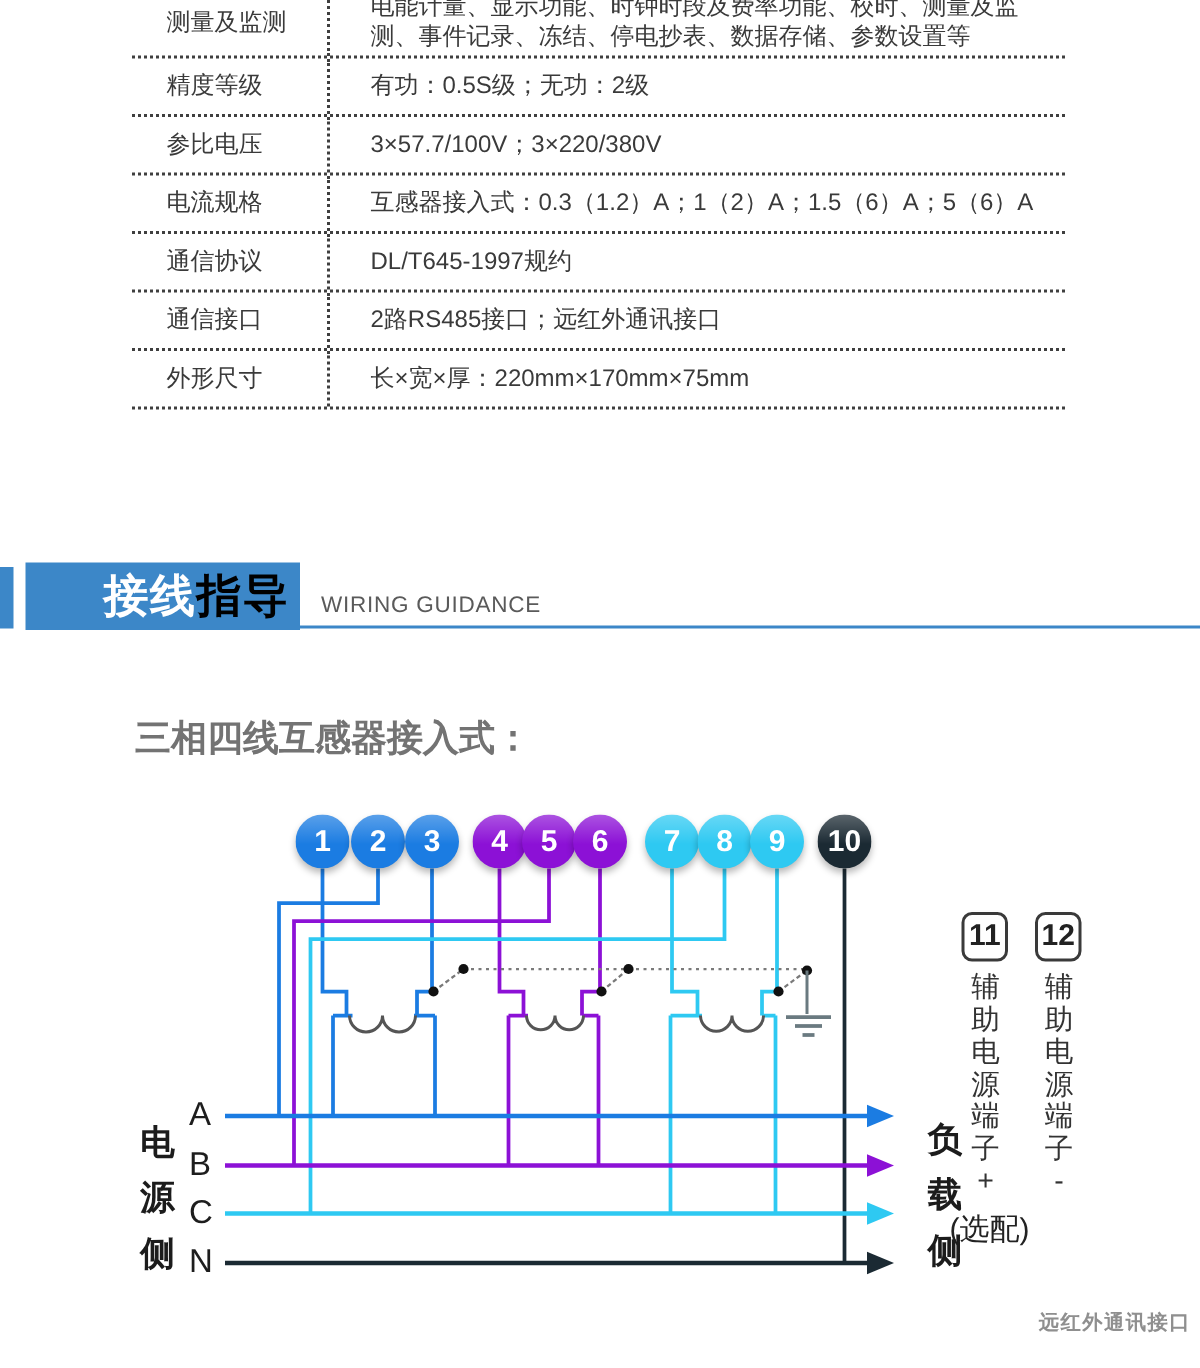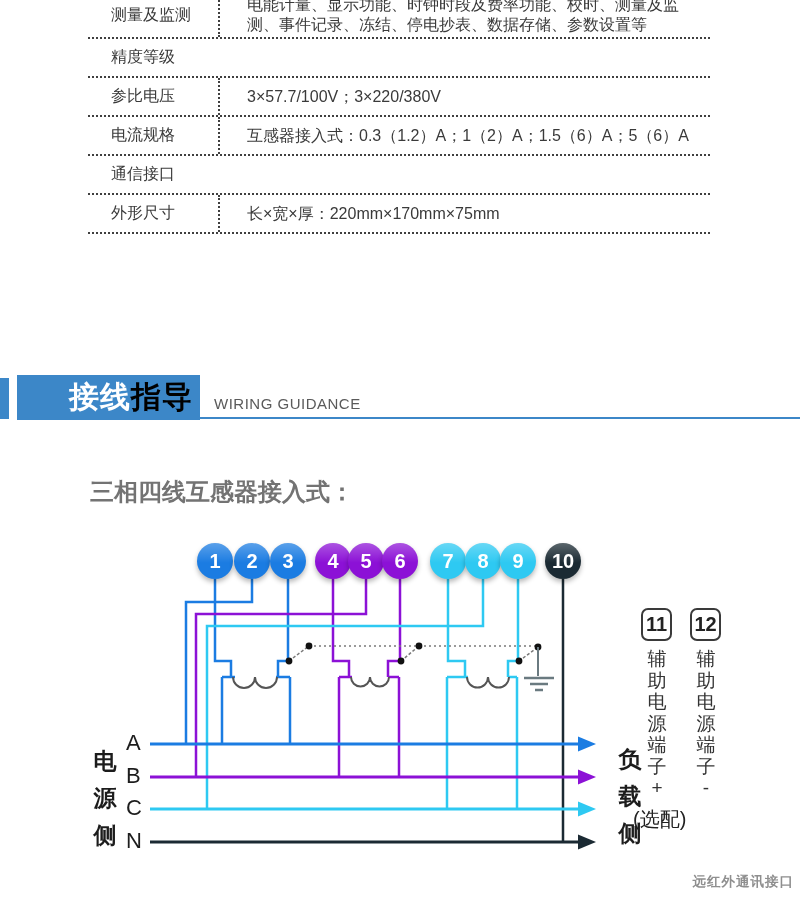--- a/index.html
+++ b/index.html
@@ -52,31 +52,37 @@
 
 <div class="page">
 
   <div class="spec-table" id="spec-table">
       <div class="spec-row first">
         <div class="spec-label">测量及监测</div>
         <div class="spec-value">电能计量、显示功能、时钟时段及费率功能、校时、测量及监测、事件记录、冻结、停电抄表、数据存储、参数设置等</div>
       </div>
       <div class="spec-row">
         <div class="spec-label">精度等级</div>
+        <div class="spec-value">有功：0.5S级；无功：2级</div>
       </div>
       <div class="spec-row">
         <div class="spec-label">参比电压</div>
         <div class="spec-value">3×57.7/100V；3×220/380V</div>
       </div>
       <div class="spec-row">
         <div class="spec-label">电流规格</div>
         <div class="spec-value">互感器接入式：0.3（1.2）A；1（2）A；1.5（6）A；5（6）A</div>
       </div>
       <div class="spec-row">
+        <div class="spec-label">通信协议</div>
+        <div class="spec-value">DL/T645-1997规约</div>
+      </div>
+      <div class="spec-row">
         <div class="spec-label">通信接口</div>
+        <div class="spec-value">2路RS485接口；远红外通讯接口</div>
       </div>
       <div class="spec-row">
         <div class="spec-label">外形尺寸</div>
         <div class="spec-value">长×宽×厚：220mm×170mm×75mm</div>
       </div>
     </div>
 
   <div class="band-notch"></div>
   <div class="band-main">
     <span>接线</span>

